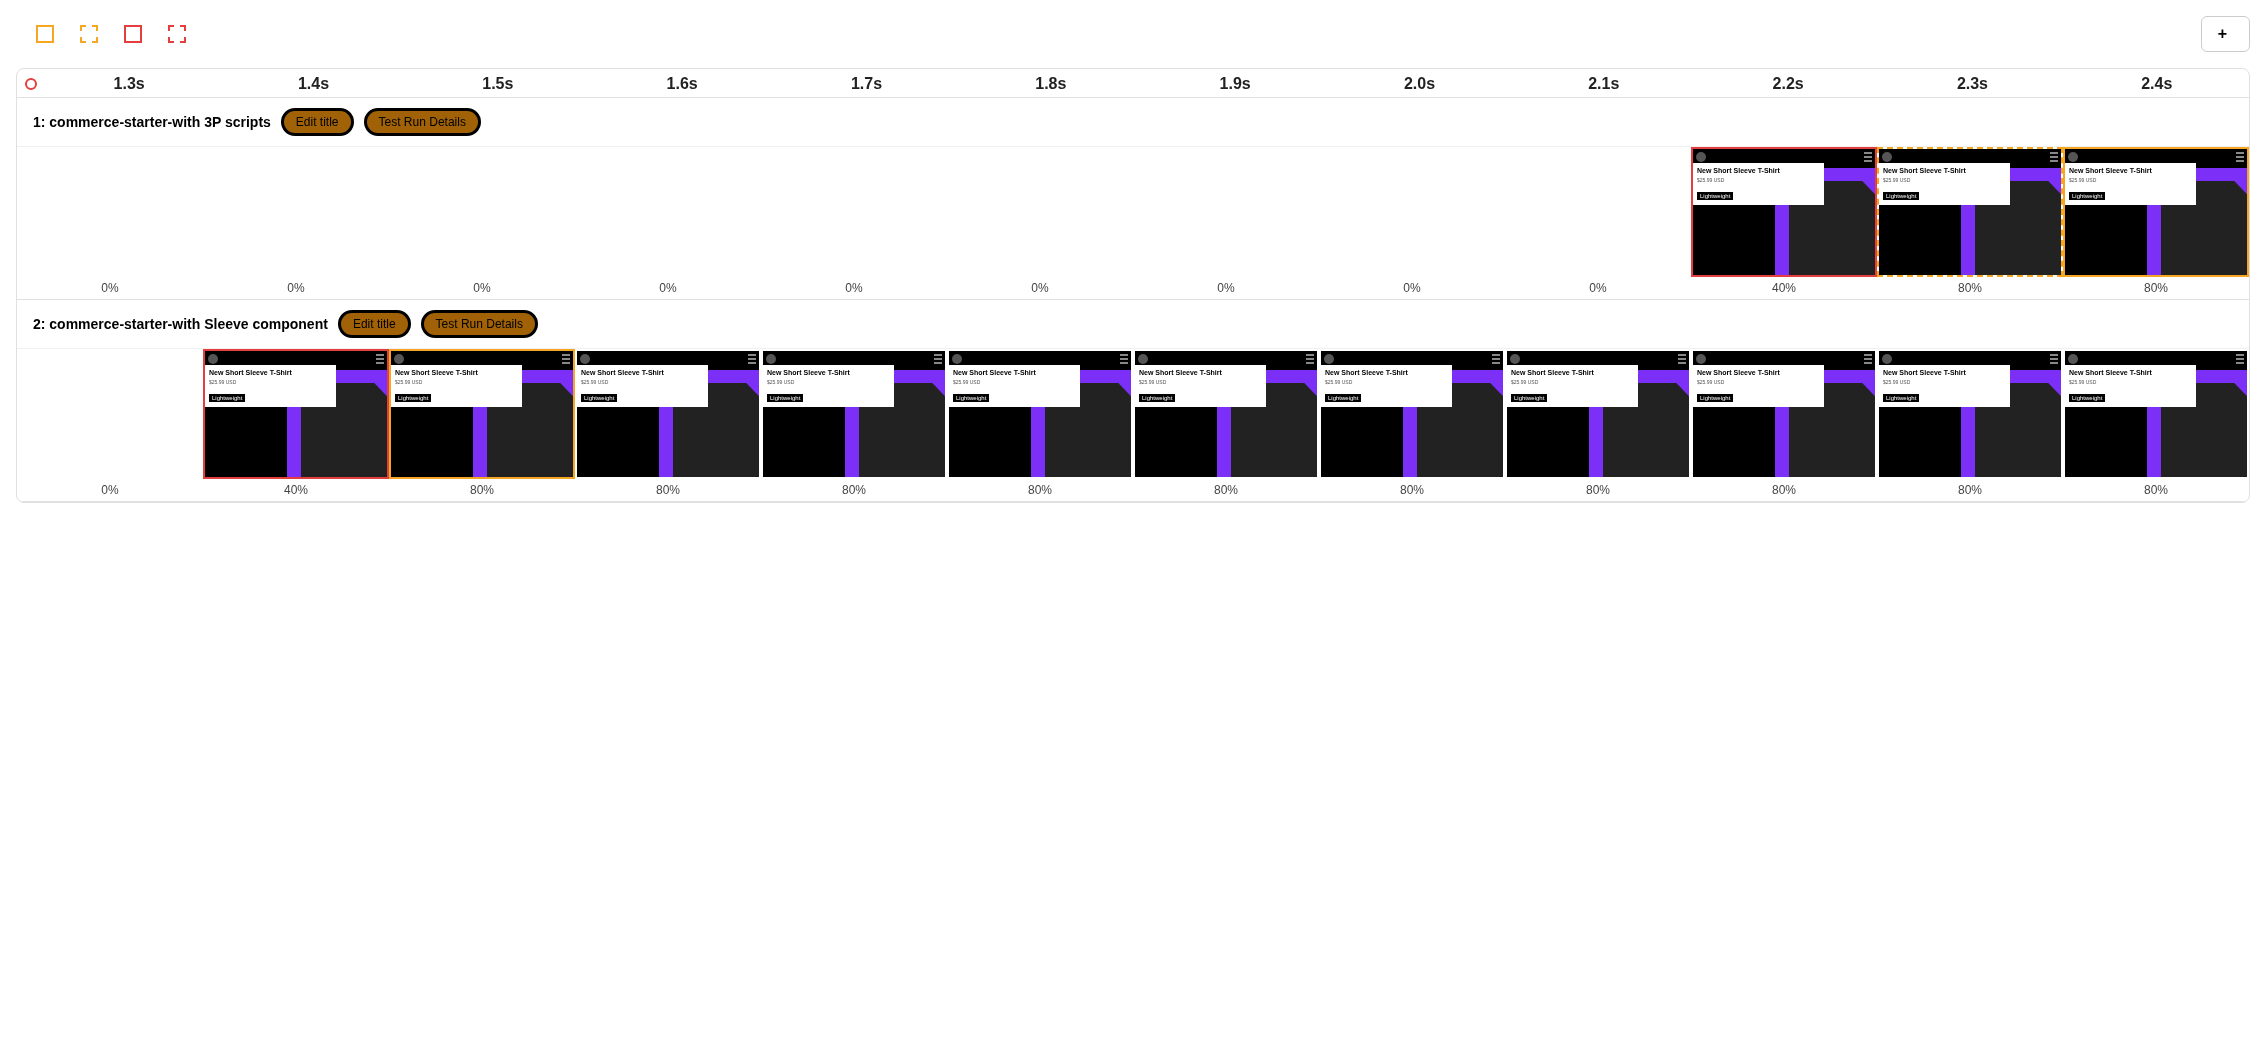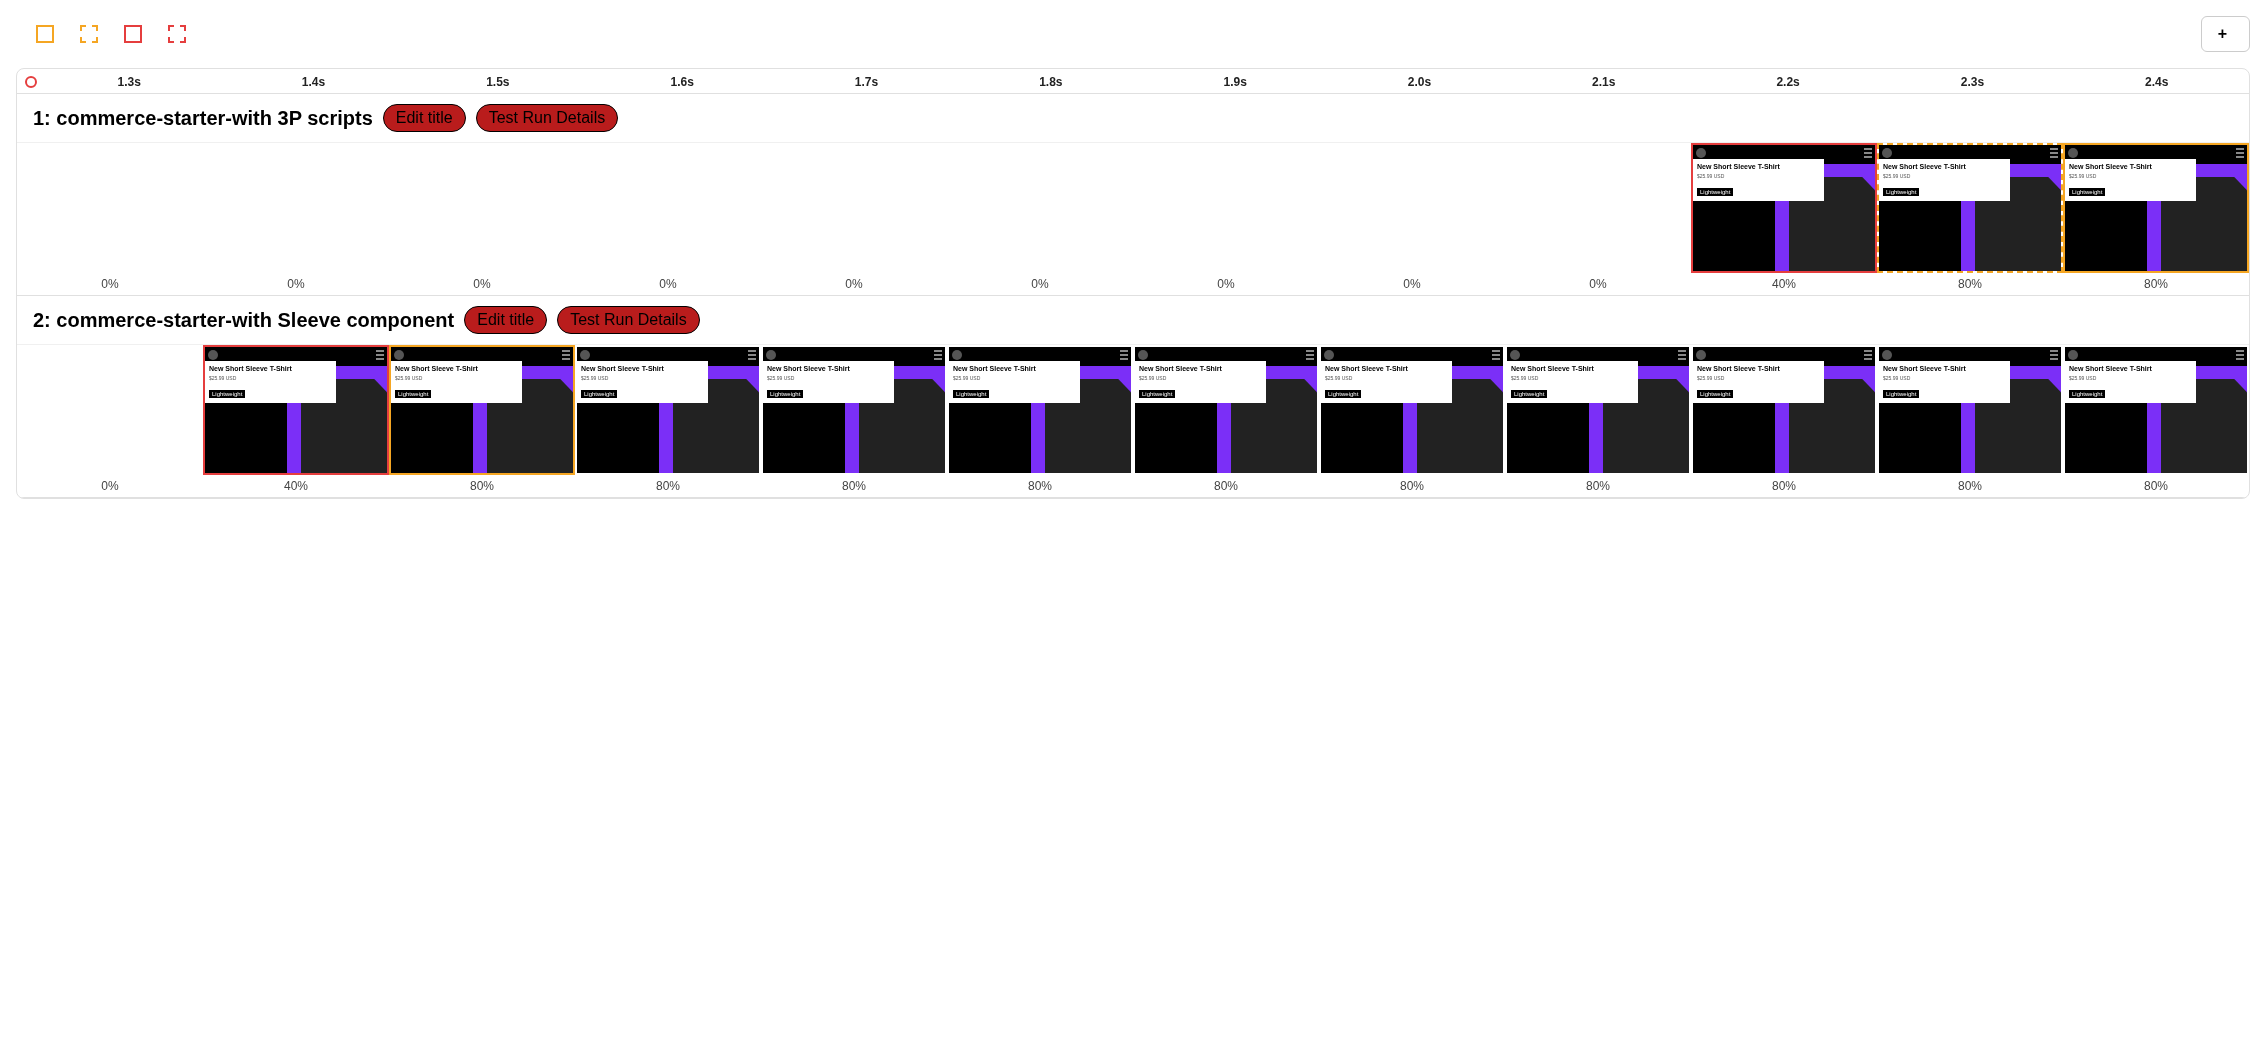--- a/index.html
+++ b/index.html
@@ -92,47 +92,47 @@
       margin-left: 8px;
       flex-shrink: 0;
     }
     .timeline-ticks {
       display: flex;
       flex: 1;
     }
     .timeline-tick {
       flex: 1;
       text-align: center;
-      font-size: 12px;
+      font-size: 16px;
       font-weight: 600;
       color: #222;
     }
 
     
     .test-section {
       border-bottom: 1px solid #e0e0e0;
     }
     .test-header {
       display: flex;
       align-items: center;
       gap: 10px;
       padding: 10px 16px;
       border-bottom: 1px solid #f0f0f0;
     }
     .test-title {
       font-weight: 700;
-      font-size: 20px;
+      font-size: 14px;
     }
     .test-btn {
       padding: 4px 12px;
-      border: 1px solid #000000;
+      border: 3px solid #000000;
       border-radius: 20px;
-      background: #b91c1c;
+      background: #a16207;
       cursor: pointer;
-      font-size: 16px;
+      font-size: 12px;
     }
 
     
     .frames-row {
       display: flex;
       overflow: hidden;
     }
     .frame-cell {
       flex: 1;
       display: flex;

